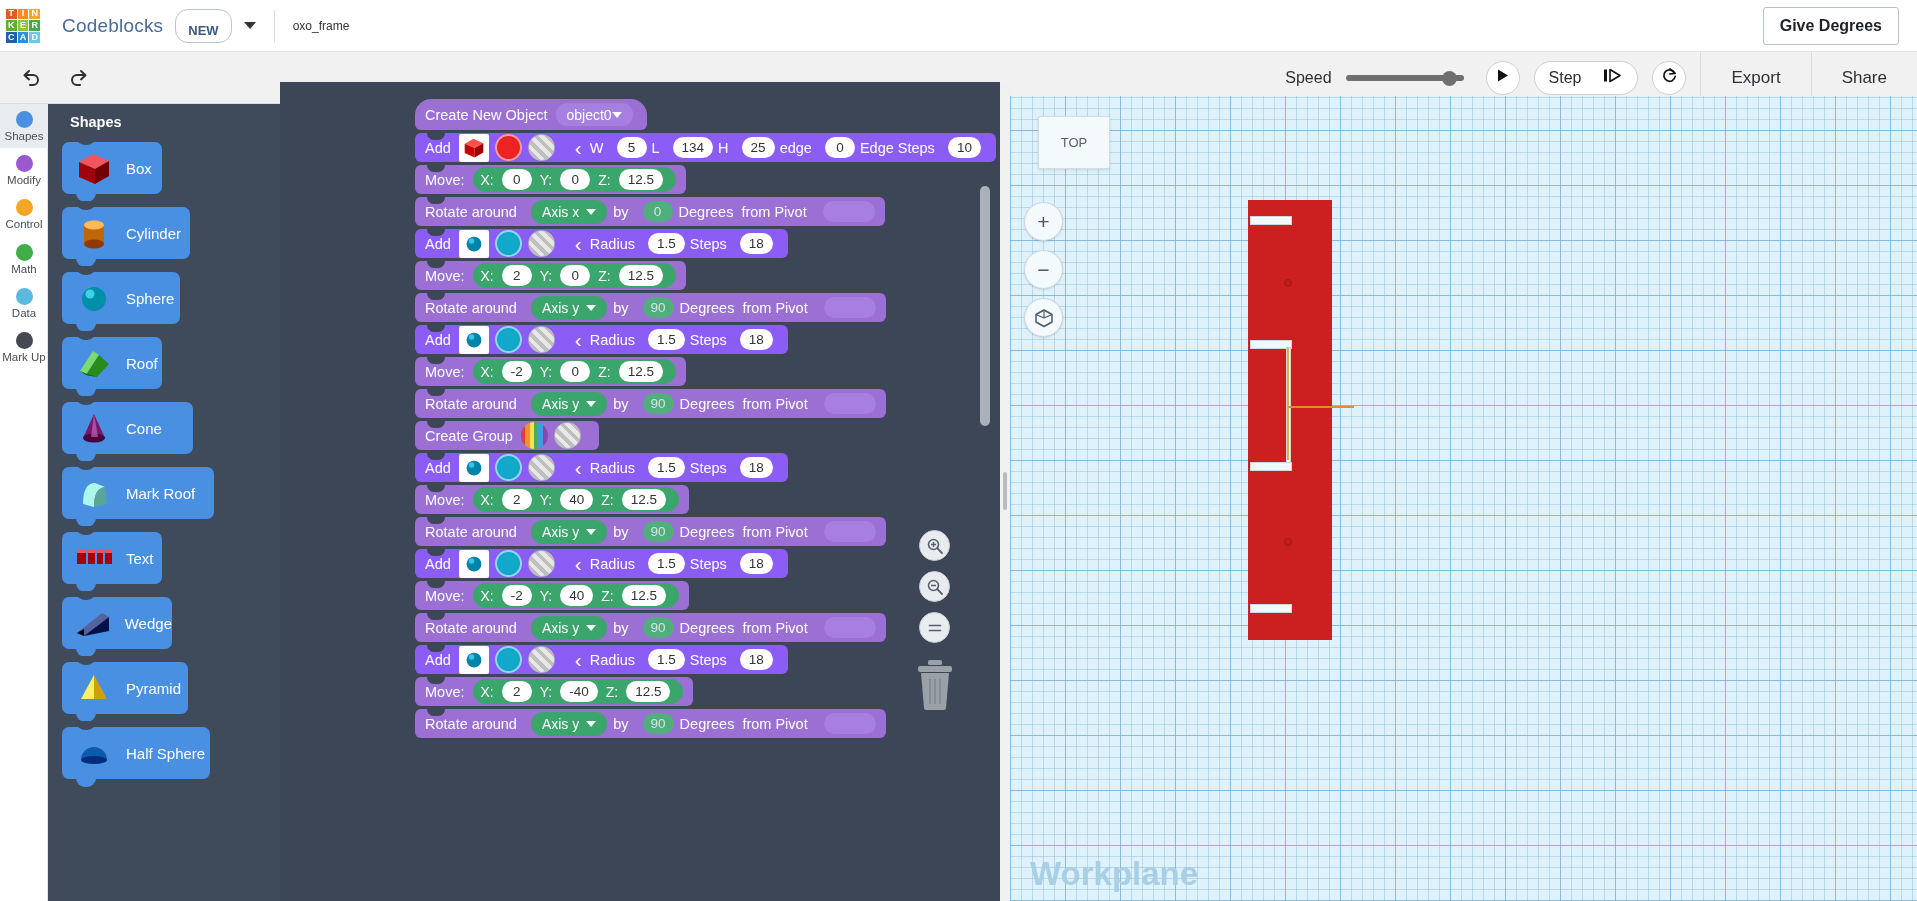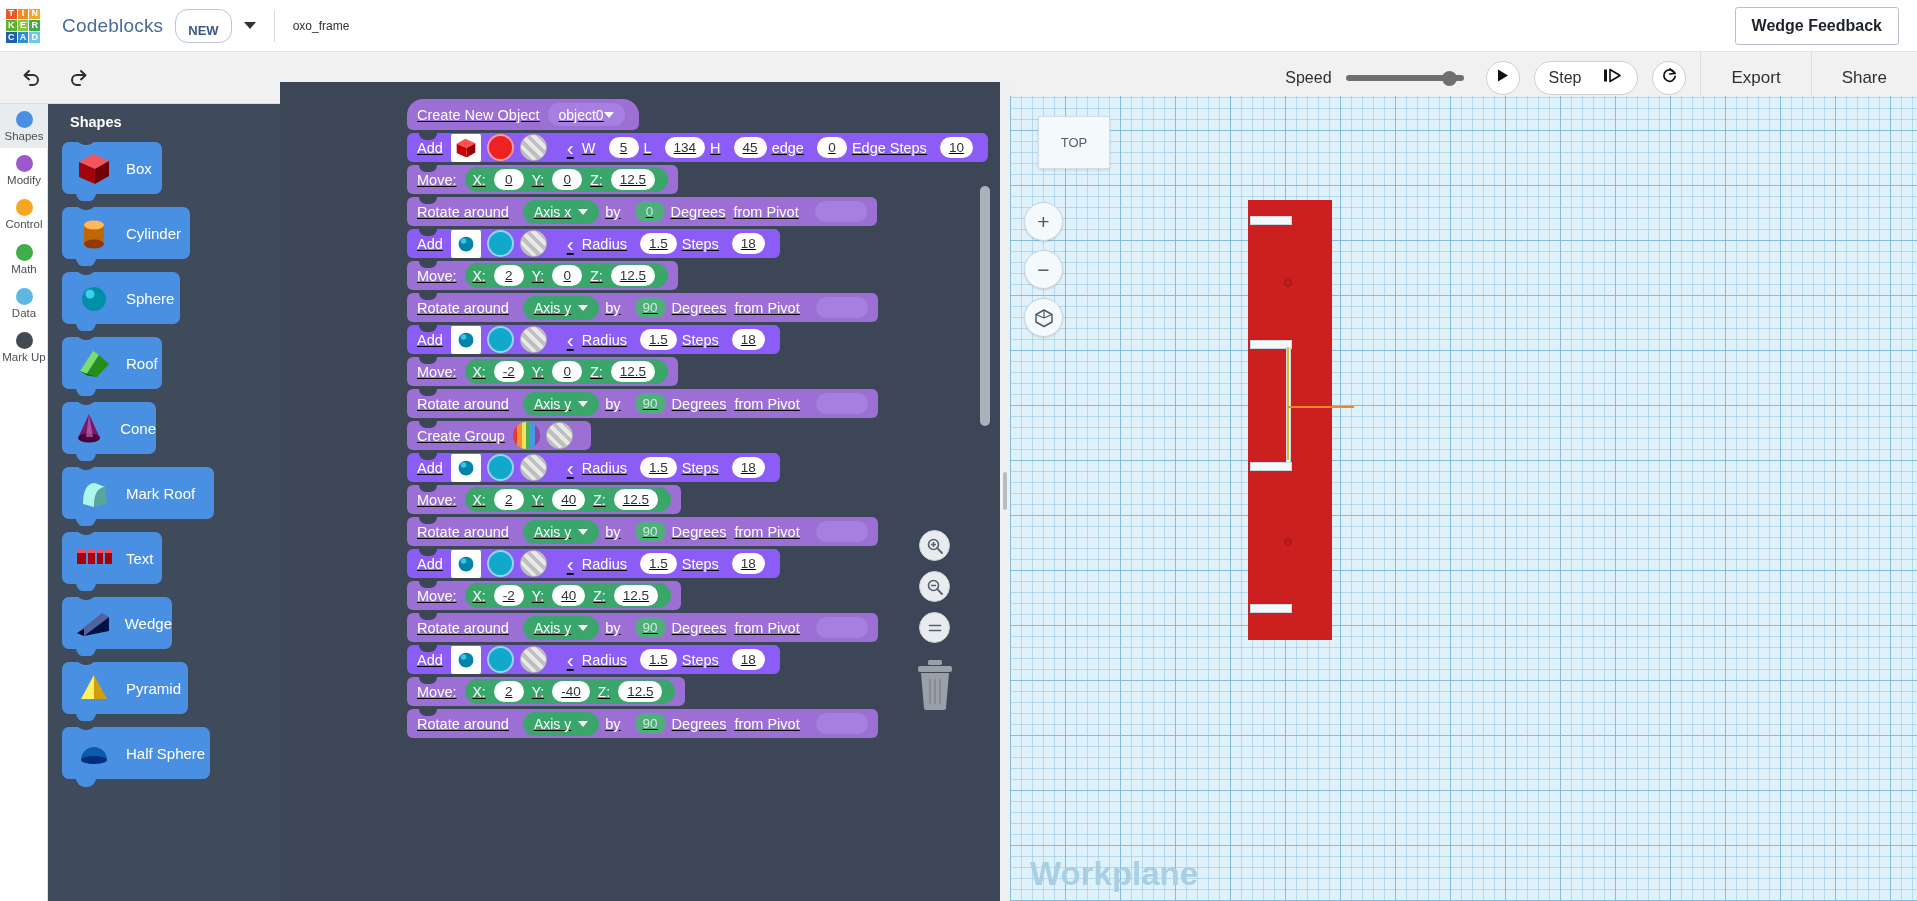--- a/index.html
+++ b/index.html
@@ -106,21 +106,21 @@
     background:#4a90e2; border-radius:0 0 10px 10px;
   }
   .shape-ico { width:44px;height:40px; margin-right:10px; display:flex;align-items:center;justify-content:center;}
   .shape-name { white-space:nowrap; }
 
   
   .canvas {
     position:absolute; left:280px; top:82px; width:720px; height:819px;
     background:#3c4657; overflow:hidden;
   }
-  .blocks { position:absolute; left:127px; top:17px;text-decoration:underline; }
+  .blocks { position:absolute; left:135px; top:17px; }
 
   .blk { position:relative; display:flex; align-items:center; color:#fff;
          border-radius:6px; height:29px; margin-bottom:3px; padding:0 10px;
          font-size:14.5px; white-space:nowrap; width:max-content; }
   .blk .notch-t { position:absolute; left:12px; top:0; width:18px;height:7px; background:#3c4657; border-radius:0 0 9px 9px;}
   .blk.purple { background:#9b6fd4; }
   .blk.blue   { background:#8b5cf6; }
   .blk.hat { border-radius:16px 16px 6px 6px; height:31px; }
 
   .lbl { margin-right:8px; }
@@ -230,21 +230,21 @@
       <span style="background: rgb(63, 174, 73);">R</span>
       <span style="background: rgb(31, 95, 168);">C</span>
       <span style="background: rgb(45, 143, 213);">A</span>
       <span style="background: rgb(110, 198, 232);">D</span>
     </div>
     <div class="brand">Codeblocks</div>
     <div class="new-pill">NEW</div>
     <div class="caret-dn"></div>
     <div class="vdiv"></div>
     <div class="doc-title">oxo_frame</div>
-    <div class="feedback-btn">Wedge Feedback</div>
+    <div class="feedback-btn">Give Degrees</div>
   </div>
 
   <div class="actionbar2">
     <div class="icon-btn">
       <svg width="24" height="24" viewBox="0 0 24 24">
           <path d="M7 9h7a5 5 0 0 1 0 10h-3" fill="none" stroke="#2c3136" stroke-width="2" stroke-linecap="round"></path>
           <path d="M10 5L5.5 9.2L10 13.4" fill="none" stroke="#2c3136" stroke-width="2" stroke-linecap="round" stroke-linejoin="round"></path>
         </svg>
     </div>
     <div class="icon-btn">
@@ -349,21 +349,21 @@
         <div class="shape-block" style="width: 100px;">
           <div class="shape-ico">
             <svg width="42" height="40" viewBox="0 0 42 40">
               <polygon points="7,28 20,8 26,12 13,32" fill="#7add6d"></polygon>
               <polygon points="13,32 26,12 36,21 24,34" fill="#288b1b"></polygon>
               <polygon points="7,28 13,32 24,34 14,31" fill="#005d00"></polygon>
             </svg>
           </div>
           <div class="shape-name">Roof</div>
         </div>
-        <div class="shape-block" style="width: 94px; justify-content: flex-end;">
+        <div class="shape-block" style="width: 131px;">
           <div class="shape-ico">
             <svg width="42" height="40" viewBox="0 0 42 40">
               <polygon points="21,6 32,30 10,30" fill="#77196b"></polygon>
               <ellipse cx="21" cy="30" rx="11" ry="4.5" fill="#49003d"></ellipse>
               <polygon points="21,6 25,29 18,29" fill="#c96bbd" opacity=".65"></polygon>
             </svg>
           </div>
           <div class="shape-name">Cone</div>
         </div>
         <div class="shape-block" style="width: 152px;">
@@ -446,21 +446,21 @@
             </svg>
           </span>
           <span class="color-circle" style="background: rgb(238, 34, 34);"></span>
           <span class="hatch-circle"></span>
           <span class="lt">‹</span>
           <span class="lbl">W</span>
           <span class="pill-val">5</span>
           <span class="lbl">L</span>
           <span class="pill-val">134</span>
           <span class="lbl">H</span>
-          <span class="pill-val">45</span>
+          <span class="pill-val">25</span>
           <span class="lbl">edge</span>
           <span class="pill-val">0</span>
           <span class="lbl">Edge Steps</span>
           <span class="pill-val">10</span>
         </div>
         <div class="blk purple">
           <div class="notch-t"></div>
           <span class="lbl">Move:</span>
           <span class="grp-green">
             <span>X:</span>

